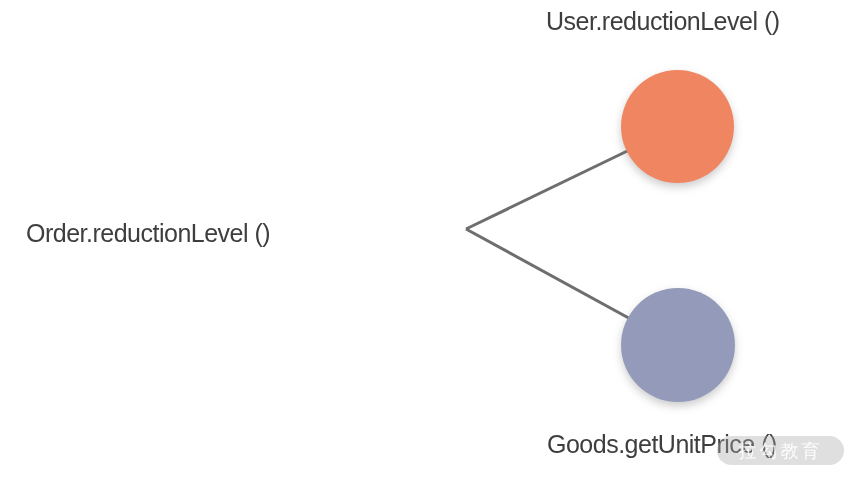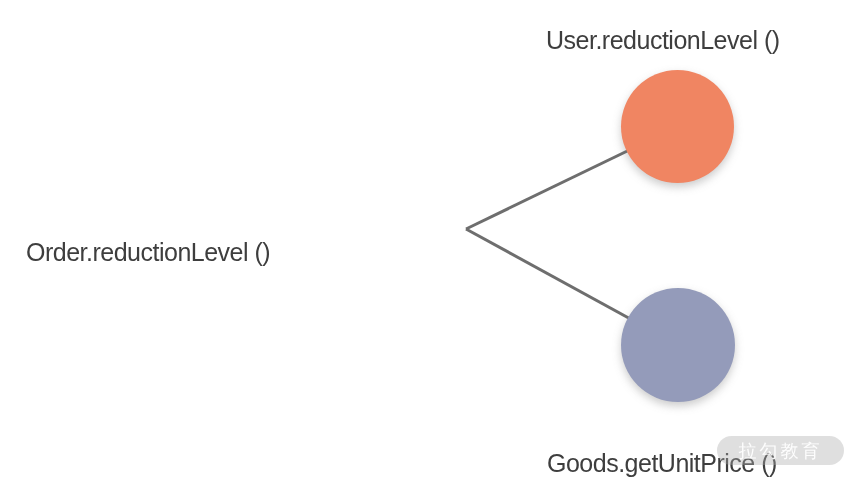--- a/index.html
+++ b/index.html
@@ -55,21 +55,20 @@
     width: 114px;
     height: 114px;
   }
   .diagram-label {
     position: absolute;
     font-size: 25px;
     letter-spacing: -0.5px;
     white-space: nowrap;
     z-index: 3;
     line-height: 30px;
-    margin-top: 19px;
   }
   .label-left {
     left: 26px;
     top: 218px;
   }
   .label-top-right {
     left: 546px;
     top: 6px;
   }
   .label-bottom-right {

